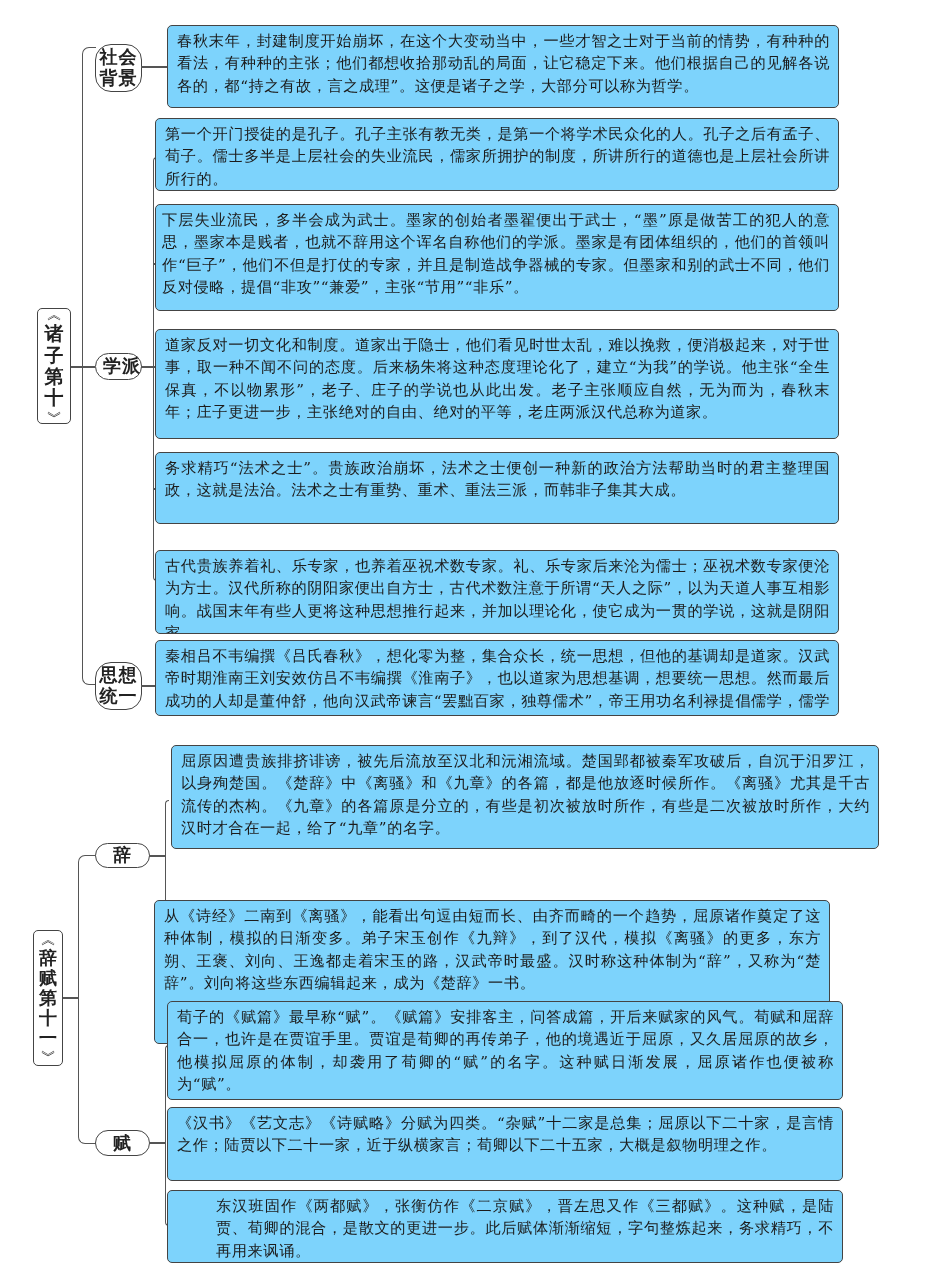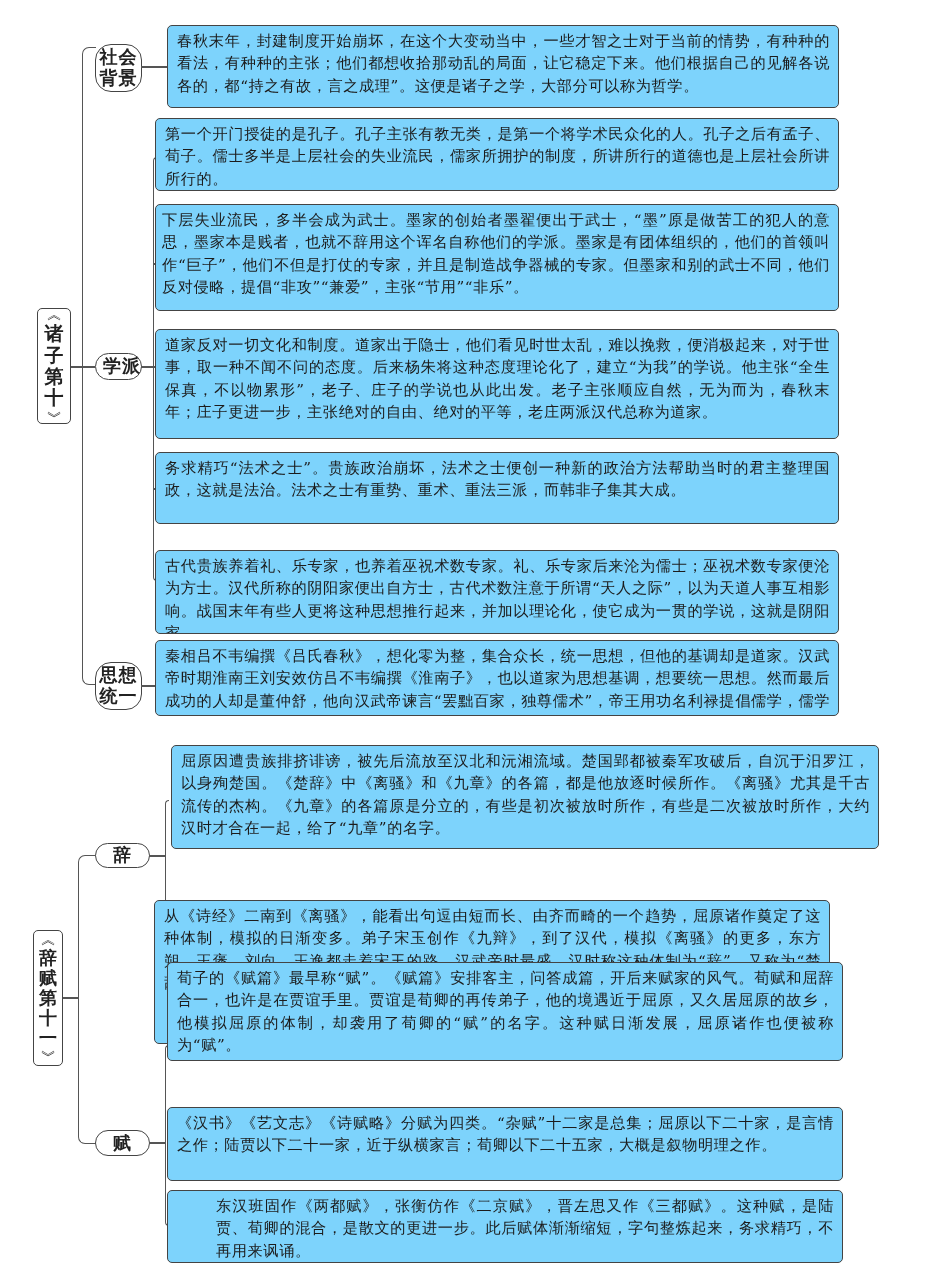--- a/index.html
+++ b/index.html
@@ -100,16 +100,16 @@
   <div class="leaf" style="left:171px; top:745px; width:708px; height:104px;">屈原因遭贵族排挤诽谤，被先后流放至汉北和沅湘流域。楚国郢都被秦军攻破后，自沉于汨罗江，以身殉楚国。《楚辞》中《离骚》和《九章》的各篇，都是他放逐时候所作。《离骚》尤其是千古流传的杰构。《九章》的各篇原是分立的，有些是初次被放时所作，有些是二次被放时所作，大约汉时才合在一起，给了“九章”的名字。</div>
   <div class="leaf" style="left:154px; top:872px; width:676px; height:144px;margin-top:28px;">从《诗经》二南到《离骚》，能看出句逗由短而长、由齐而畸的一个趋势，屈原诸作奠定了这种体制，模拟的日渐变多。弟子宋玉创作《九辩》，到了汉代，模拟《离骚》的更多，东方朔、王褒、刘向、王逸都走着宋玉的路，汉武帝时最盛。汉时称这种体制为“辞”，又称为“楚辞”。刘向将这些东西编辑起来，成为《楚辞》一书。</div>
 
   <div class="branch" style="left:95px; top:1130px; width:53px; height:24px;">
     <span>赋</span>
   </div>
   <div class="line hline" style="left:149px; top:1142px; width:17px;"></div>
   <div class="curve top" style="left:165px; top:1045px; width:3px; height:97px;"></div>
   <div class="curve bot" style="left:165px; top:1142px; width:3px; height:83px;"></div>
 
-  <div class="leaf" style="left:167px; top:962px; width:676px; height:99px;">荀子的《赋篇》最早称“赋”。《赋篇》安排客主，问答成篇，开后来赋家的风气。荀赋和屈辞合一，也许是在贾谊手里。贾谊是荀卿的再传弟子，他的境遇近于屈原，又久居屈原的故乡，他模拟屈原的体制，却袭用了荀卿的“赋”的名字。这种赋日渐发展，屈原诸作也便被称为“赋”。</div>
+  <div class="leaf" style="left:167px; top:1001px; width:676px; height:99px;">荀子的《赋篇》最早称“赋”。《赋篇》安排客主，问答成篇，开后来赋家的风气。荀赋和屈辞合一，也许是在贾谊手里。贾谊是荀卿的再传弟子，他的境遇近于屈原，又久居屈原的故乡，他模拟屈原的体制，却袭用了荀卿的“赋”的名字。这种赋日渐发展，屈原诸作也便被称为“赋”。</div>
   <div class="leaf" style="left:167px; top:1107px; width:676px; height:74px;">《汉书》《艺文志》《诗赋略》分赋为四类。“杂赋”十二家是总集；屈原以下二十家，是言情之作；陆贾以下二十一家，近于纵横家言；荀卿以下二十五家，大概是叙物明理之作。</div>
   <div class="leaf" style="left:167px; top:1190px; width:676px; height:73px;padding-left:48px;">东汉班固作《两都赋》，张衡仿作《二京赋》，晋左思又作《三都赋》。这种赋，是陆贾、荀卿的混合，是散文的更进一步。此后赋体渐渐缩短，字句整炼起来，务求精巧，不再用来讽诵。</div>
 </div>
 
 </body></html>

